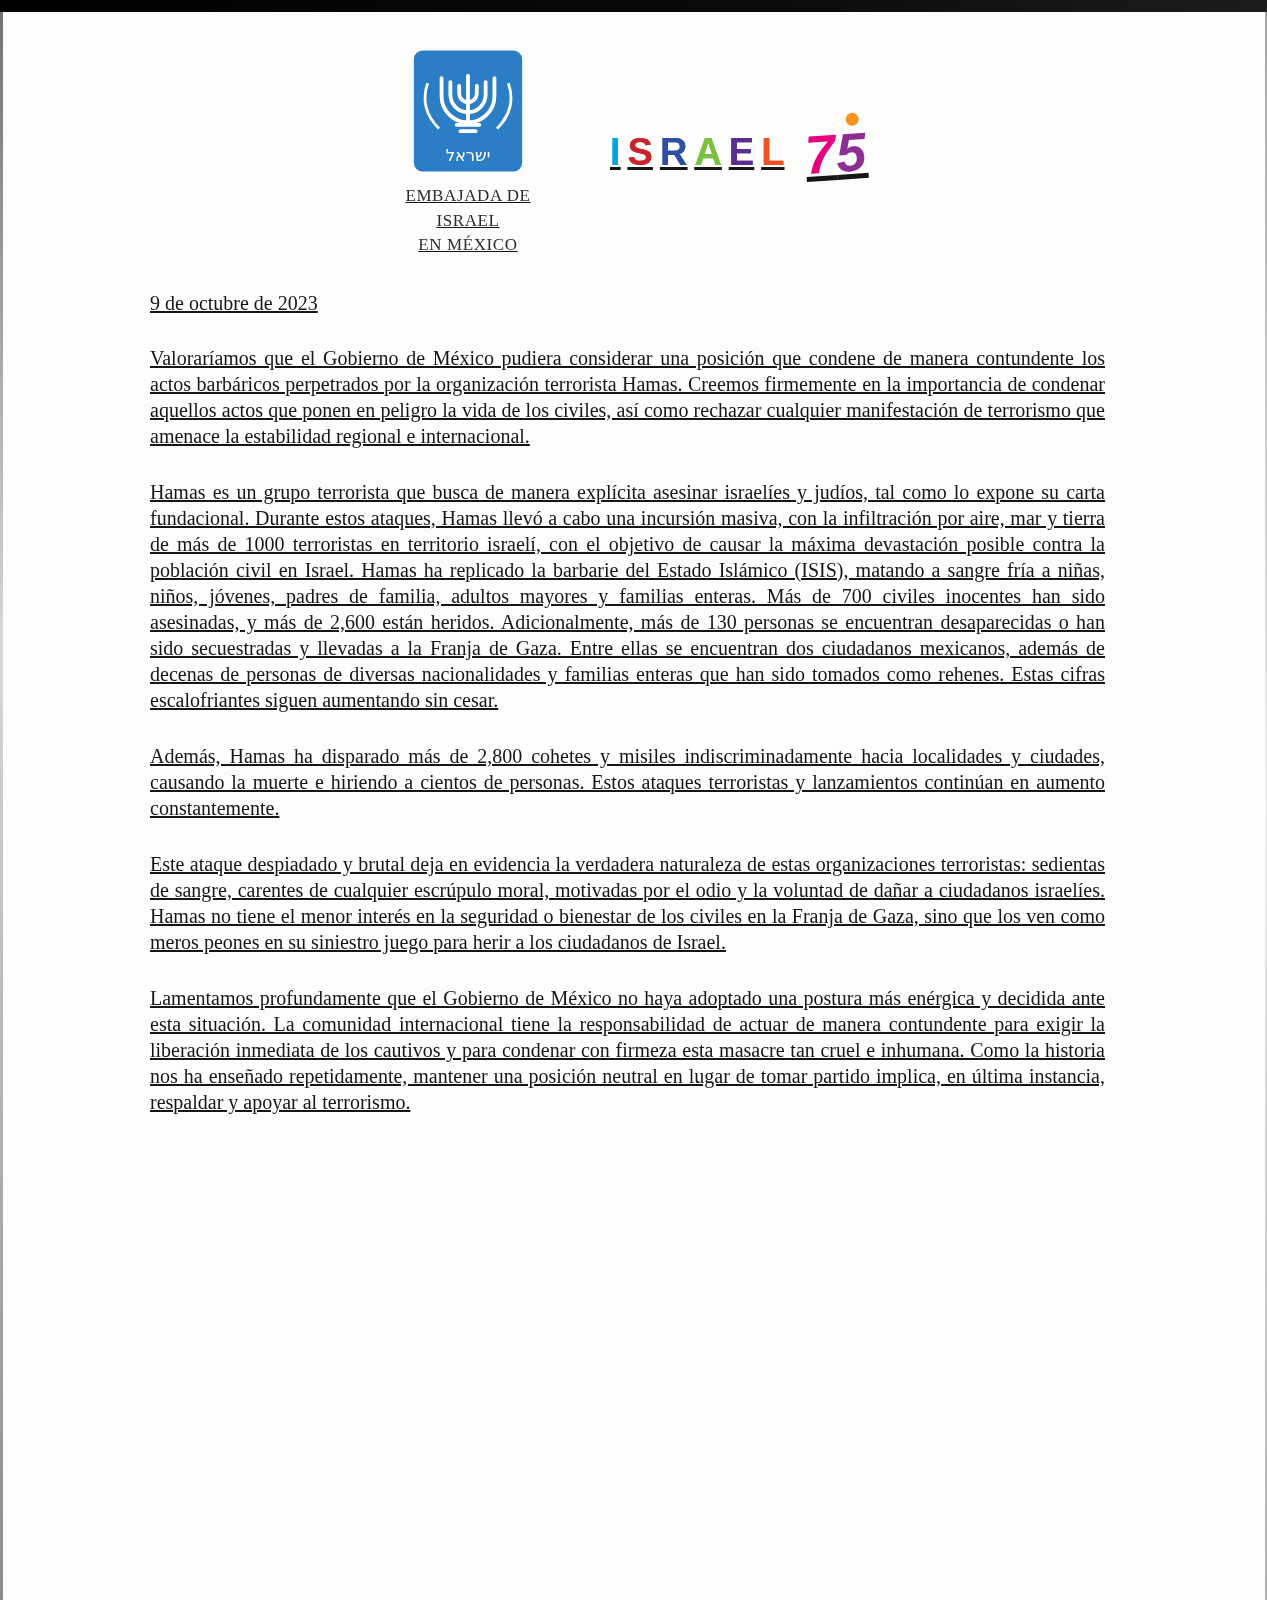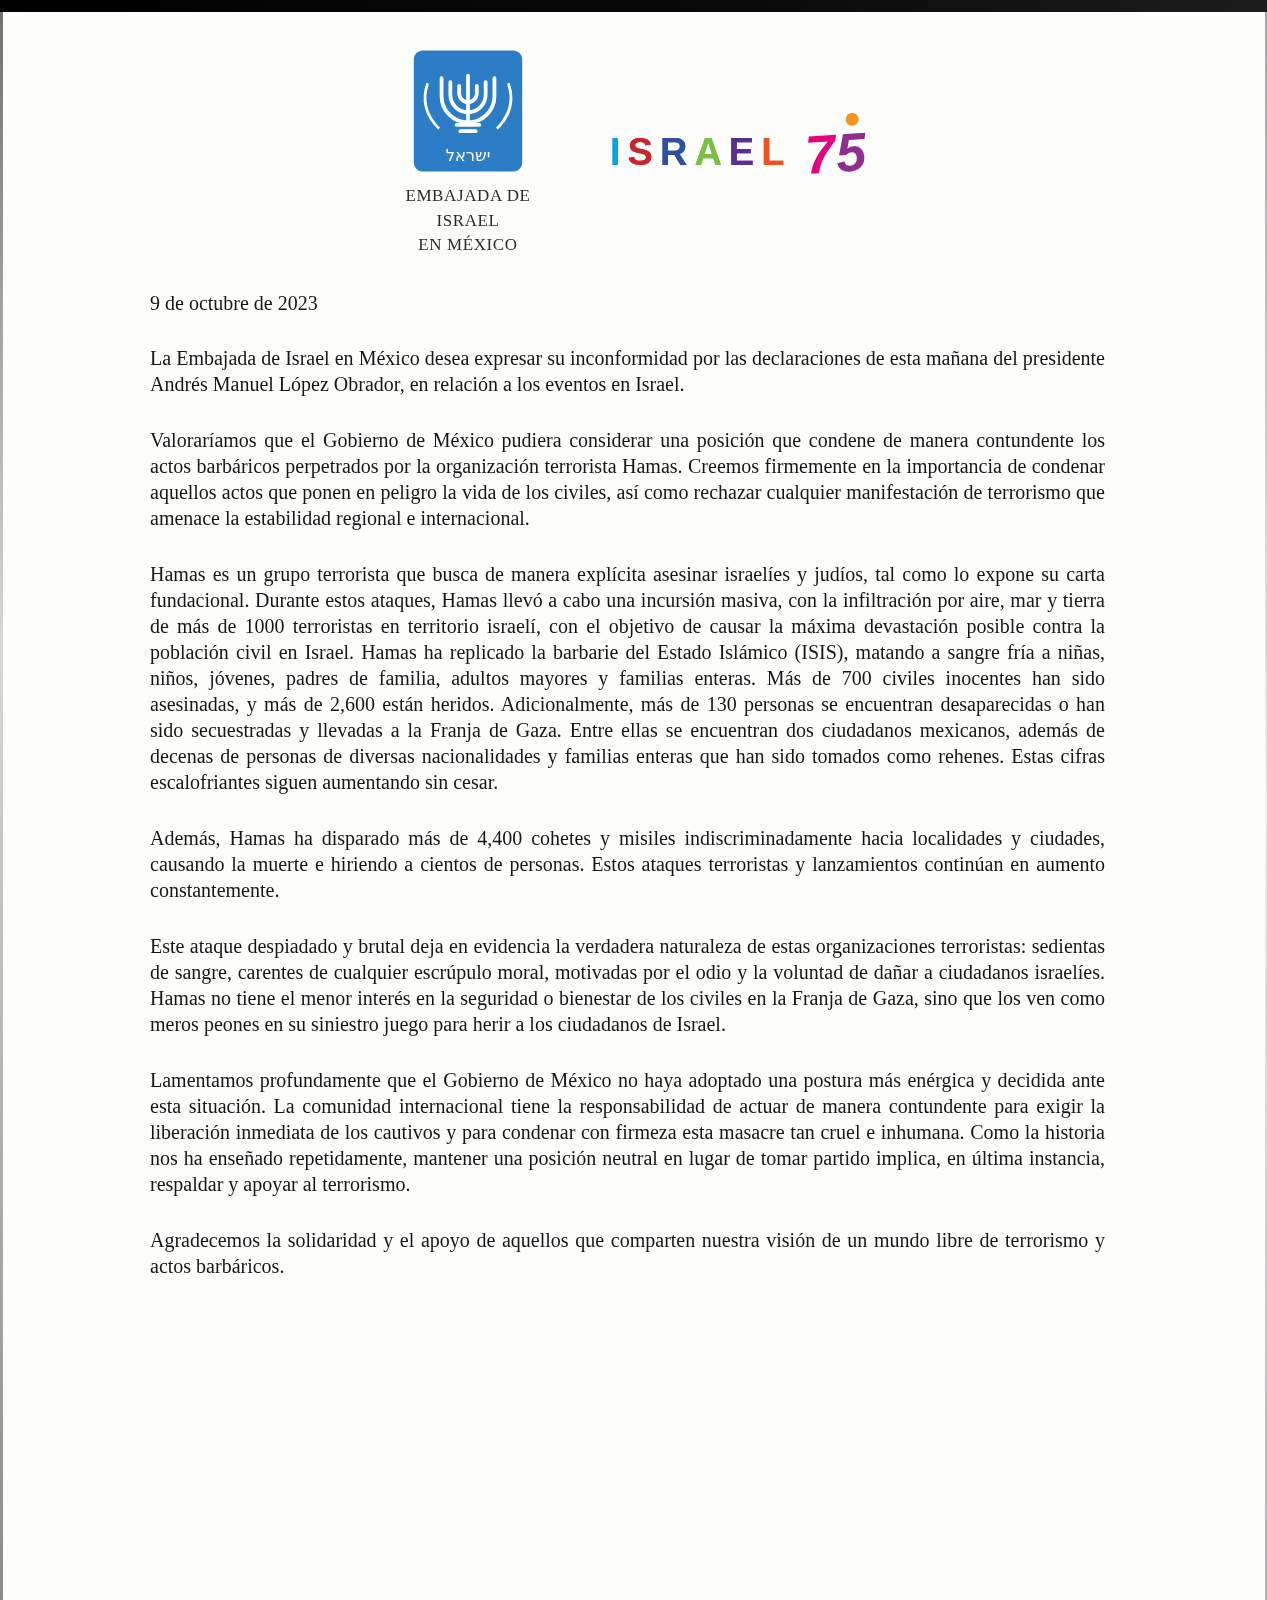--- a/index.html
+++ b/index.html
@@ -6,20 +6,21 @@
   .page {
     position: relative;
     width: 1267px;
     height: 1600px;
     margin: 0 auto;
     background: #fdfdfc;
     font-family: "Liberation Serif", serif;
     color: #161616;
     overflow: hidden;
     box-shadow: 0 0 12px rgba(0,0,0,.5);
+    text-decoration: underline;
   }
   .edge-top {
     position: absolute; top: 0; left: 0; right: 0; height: 12px;
     background: linear-gradient(to right, #000 0%, #0a0a0a 60%, #1c1c1c 100%);
   }
   .edge-left {
     position: absolute; left: 0; top: 12px; bottom: 0; width: 3px;
     background: linear-gradient(to bottom, rgba(0,0,0,.55), rgba(0,0,0,.15) 40%, rgba(0,0,0,.45));
   }
   .edge-right {
@@ -145,23 +146,21 @@
           <i class="logo75-dot" style="background:#f7941d"></i>
         </div>
       </div>
 
     </div>
 
     <div class="doc-date">9 de octubre de 2023</div>
 
 
     <div class="doc-body">
-      <p>La Embajada de Israel en México desea expresar su inconformidad por las declaraciones de esta mañana del presidente Andrés Manuel López Obrador, en relación a los eventos en Israel.</p>
       <p>Valoraríamos que el Gobierno de México pudiera considerar una posición que condene de manera contundente los actos barbáricos perpetrados por la organización terrorista Hamas. Creemos firmemente en la importancia de condenar aquellos actos que ponen en peligro la vida de los civiles, así como rechazar cualquier manifestación de terrorismo que amenace la estabilidad regional e internacional.</p>
       <p>Hamas es un grupo terrorista que busca de manera explícita asesinar israelíes y judíos, tal como lo expone su carta fundacional. Durante estos ataques, Hamas llevó a cabo una incursión masiva, con la infiltración por aire, mar y tierra de más de 1000 terroristas en territorio israelí, con el objetivo de causar la máxima devastación posible contra la población civil en Israel. Hamas ha replicado la barbarie del Estado Islámico (ISIS), matando a sangre fría a niñas, niños, jóvenes, padres de familia, adultos mayores y familias enteras. Más de 700 civiles inocentes han sido asesinadas, y más de 2,600 están heridos. Adicionalmente, más de 130 personas se encuentran desaparecidas o han sido secuestradas y llevadas a la Franja de Gaza. Entre ellas se encuentran dos ciudadanos mexicanos, además de decenas de personas de diversas nacionalidades y familias enteras que han sido tomados como rehenes. Estas cifras escalofriantes siguen aumentando sin cesar.</p>
-      <p>Además, Hamas ha disparado más de 4,400 cohetes y misiles indiscriminadamente hacia localidades y ciudades, causando la muerte e hiriendo a cientos de personas. Estos ataques terroristas y lanzamientos continúan en aumento constantemente.</p>
+      <p>Además, Hamas ha disparado más de 2,800 cohetes y misiles indiscriminadamente hacia localidades y ciudades, causando la muerte e hiriendo a cientos de personas. Estos ataques terroristas y lanzamientos continúan en aumento constantemente.</p>
       <p>Este ataque despiadado y brutal deja en evidencia la verdadera naturaleza de estas organizaciones terroristas: sedientas de sangre, carentes de cualquier escrúpulo moral, motivadas por el odio y la voluntad de dañar a ciudadanos israelíes. Hamas no tiene el menor interés en la seguridad o bienestar de los civiles en la Franja de Gaza, sino que los ven como meros peones en su siniestro juego para herir a los ciudadanos de Israel.</p>
       <p>Lamentamos profundamente que el Gobierno de México no haya adoptado una postura más enérgica y decidida ante esta situación. La comunidad internacional tiene la responsabilidad de actuar de manera contundente para exigir la liberación inmediata de los cautivos y para condenar con firmeza esta masacre tan cruel e inhumana. Como la historia nos ha enseñado repetidamente, mantener una posición neutral en lugar de tomar partido implica, en última instancia, respaldar y apoyar al terrorismo.</p>
-      <p>Agradecemos la solidaridad y el apoyo de aquellos que comparten nuestra visión de un mundo libre de terrorismo y actos barbáricos.</p>
     </div>
 
   </div>
 </div>
 
 </body></html>

